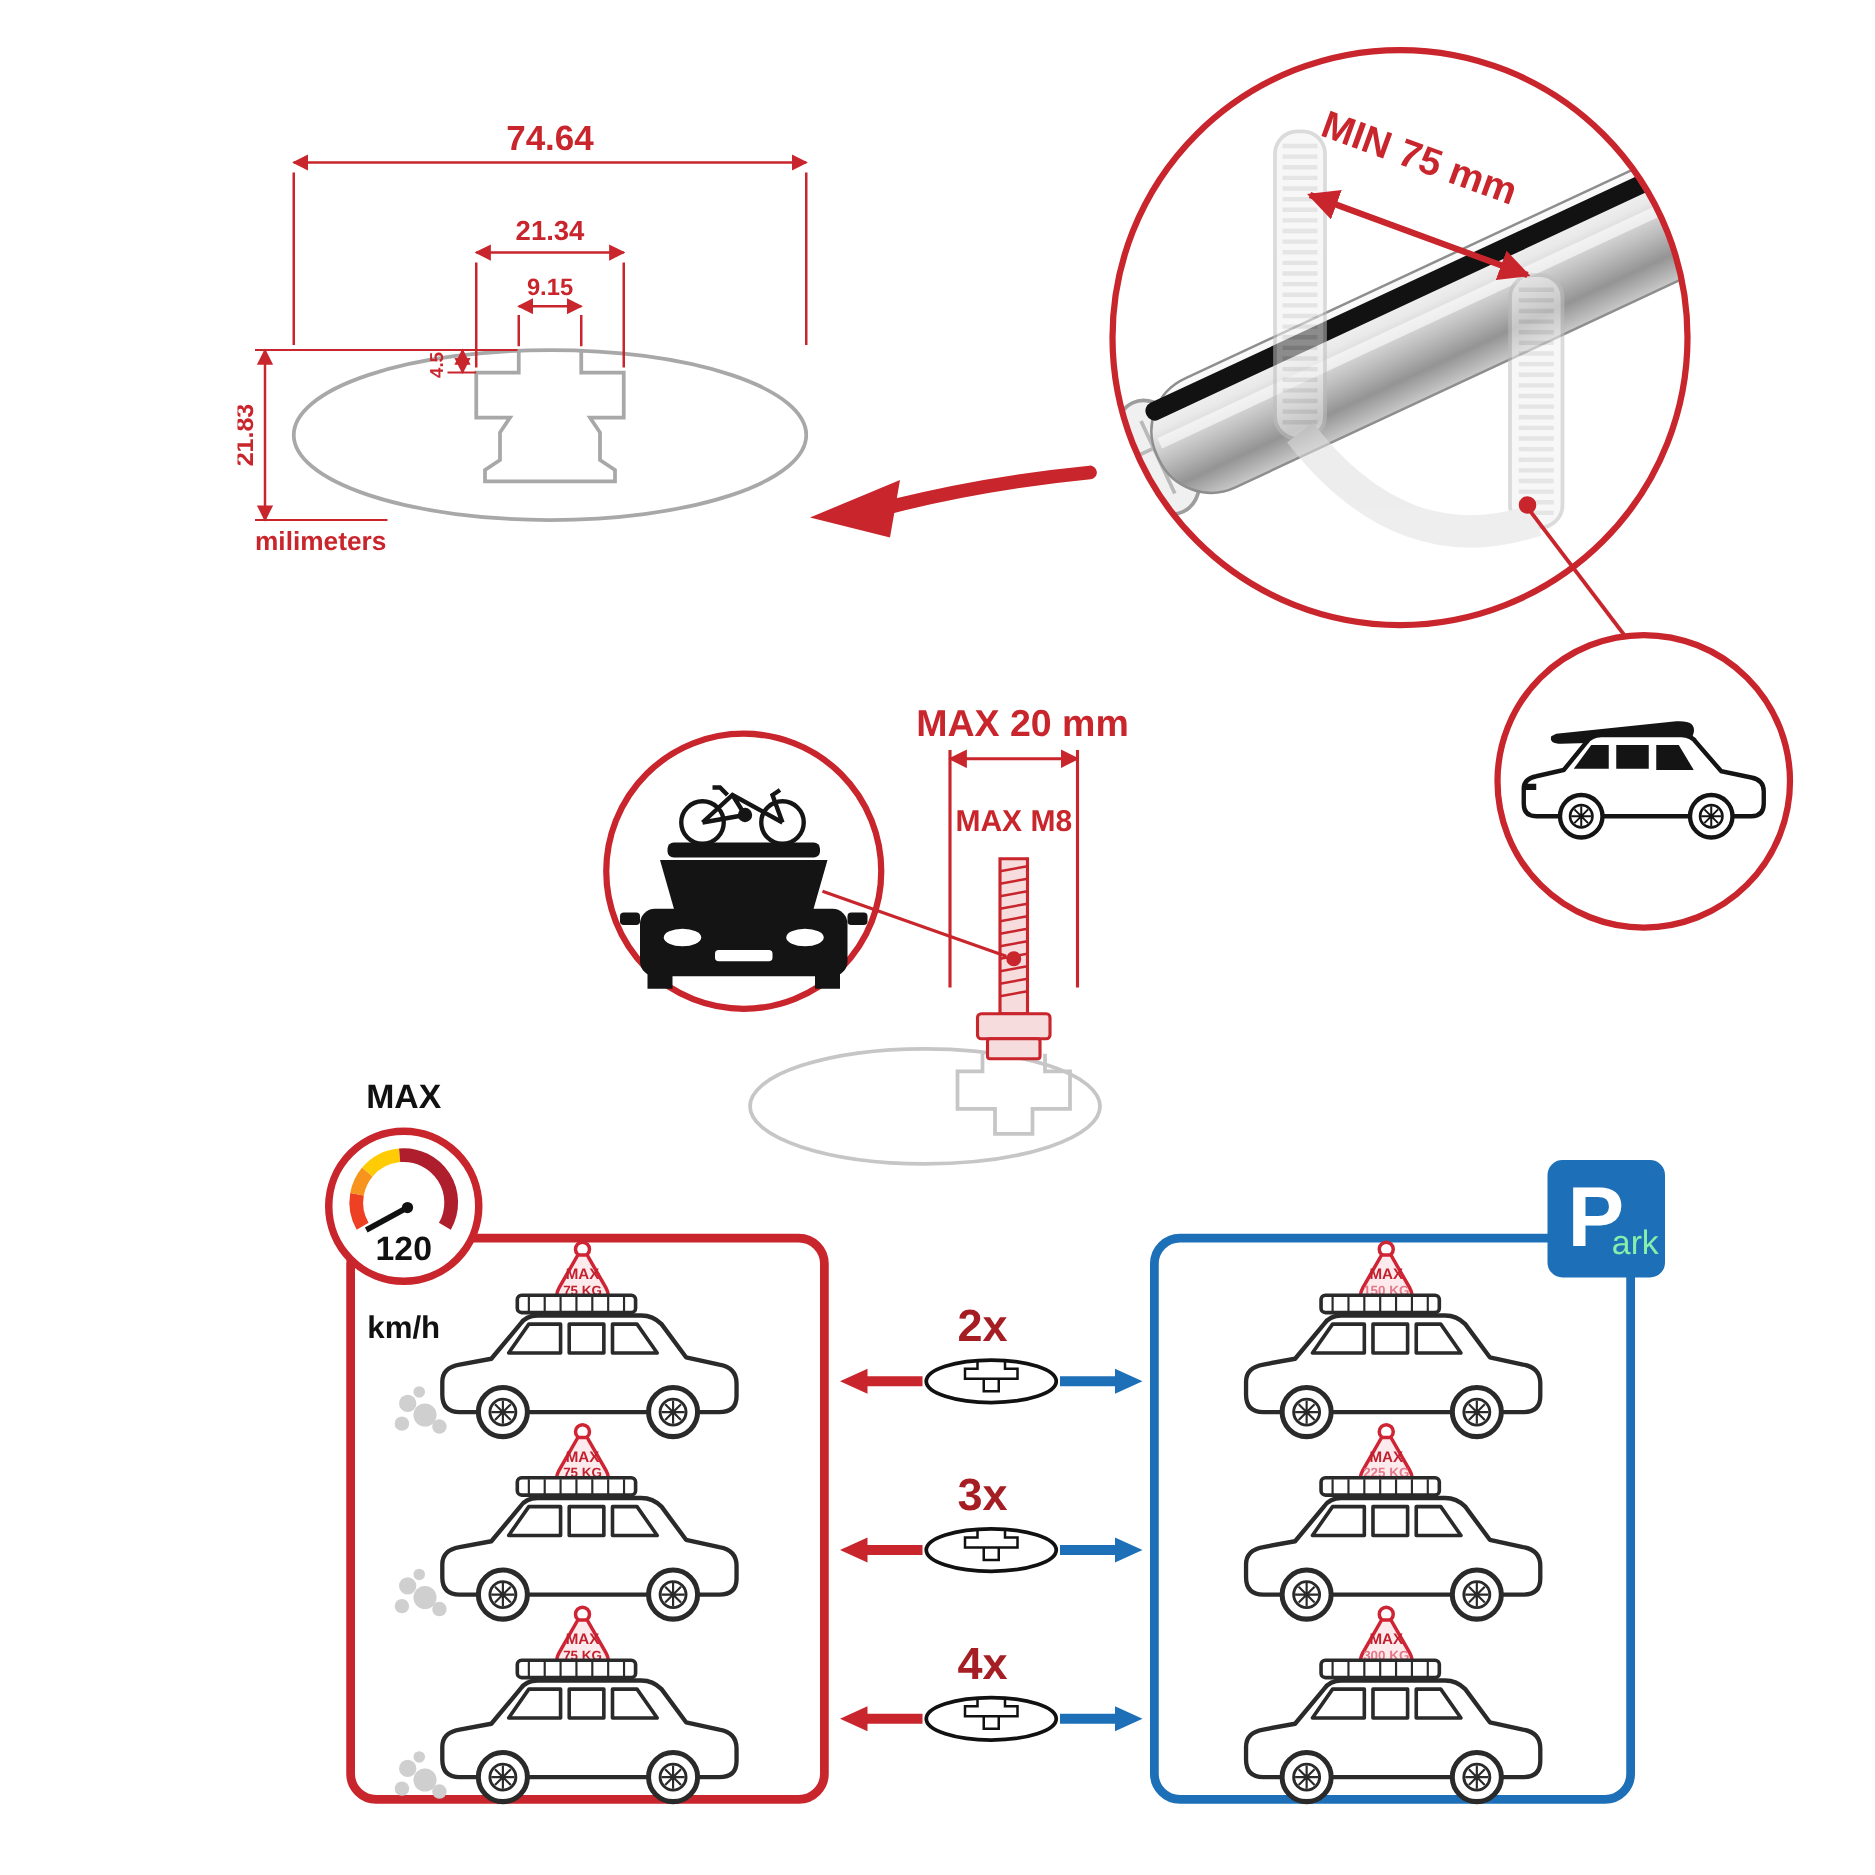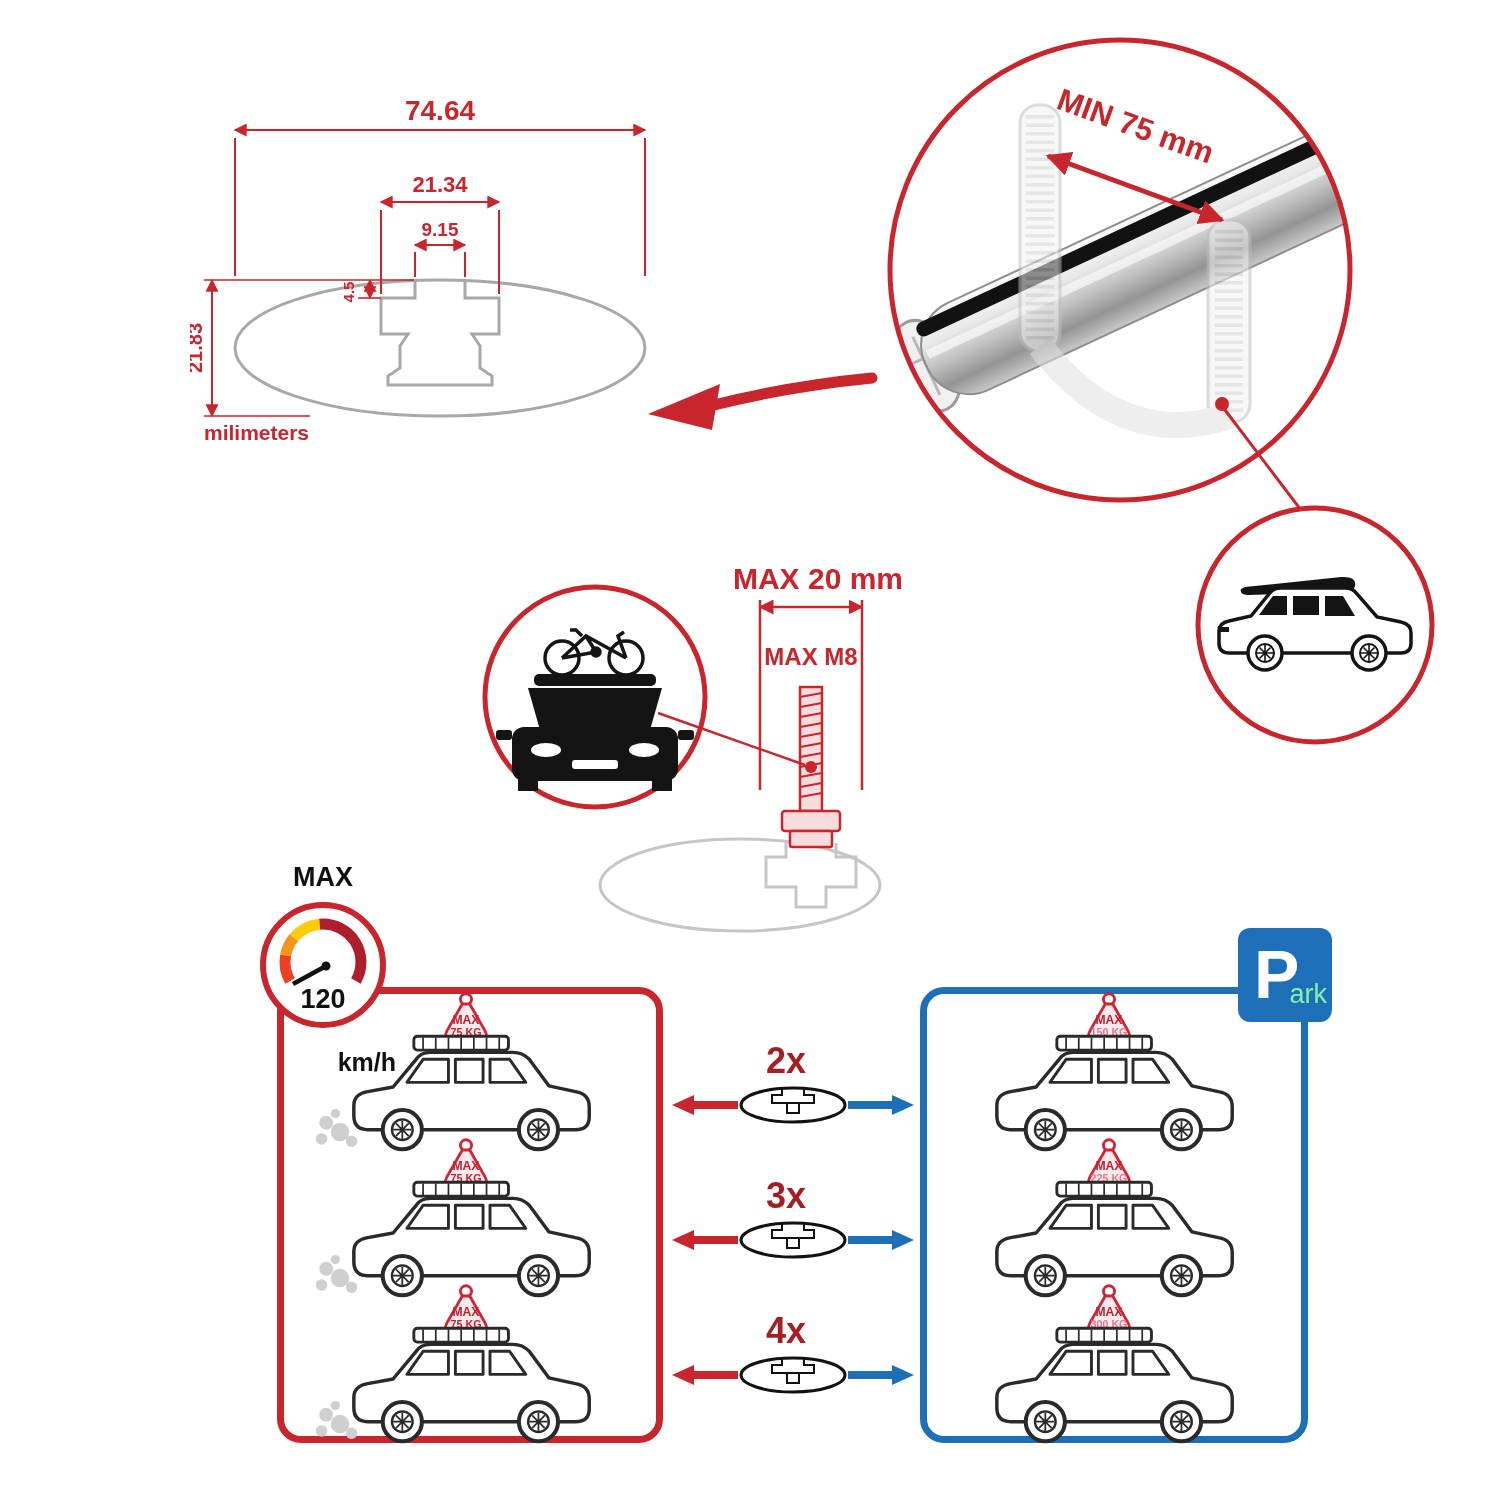--- a/index.html
+++ b/index.html
@@ -193,21 +193,21 @@
   <g fill="none" stroke-width="11">
     <path d="M34.1 83 A38 38 0 0 1 29.6 57.4" stroke="#ee4023"></path>
     <path d="M29.6 57.4 A38 38 0 0 1 37.9 39.6" stroke="#f7941d"></path>
     <path d="M37.9 39.6 A38 38 0 0 1 63.7 26.2" stroke="#ffcb05"></path>
     <path d="M63.7 26.2 A38 38 0 0 1 99.9 83" stroke="#ae1e2c"></path>
   </g>
   <line x1="70" y1="68" x2="37" y2="86" stroke="#111" stroke-width="4.5"></line>
   <circle cx="70" cy="68" r="4.5" fill="#111"></circle>
   <text x="67" y="110" font-size="27" font-weight="bold" fill="#111" text-anchor="middle">120</text>
 </svg>
-<div class="abs blacktext" style="left:250px;top:1048px;width:146px;text-align:right;font-size:25px;z-index:6">km/h</div>
+<div class="abs blacktext" style="left:250px;top:1048px;width:146px;text-align:center;font-size:25px;z-index:6">km/h</div>
 
 <div class="panel panel-red" style="left:277px;top:987px;width:386px;height:456px;z-index:1">
   <div class="car-row">
     <svg class="badge" viewBox="0 0 90 64">
       <circle class="badge-ring" cx="45" cy="12" r="6"></circle>
       <path class="badge-body" d="M41 17 L25 45 Q19 56 31 56 L59 56 Q71 56 65 45 L49 17 Z"></path>
       <text class="badge-max" x="45" y="38" text-anchor="middle">MAX</text>
       <text class="badge-val" x="45" y="51" text-anchor="middle">75 KG</text>
     </svg>
     <div class="car-slot">

